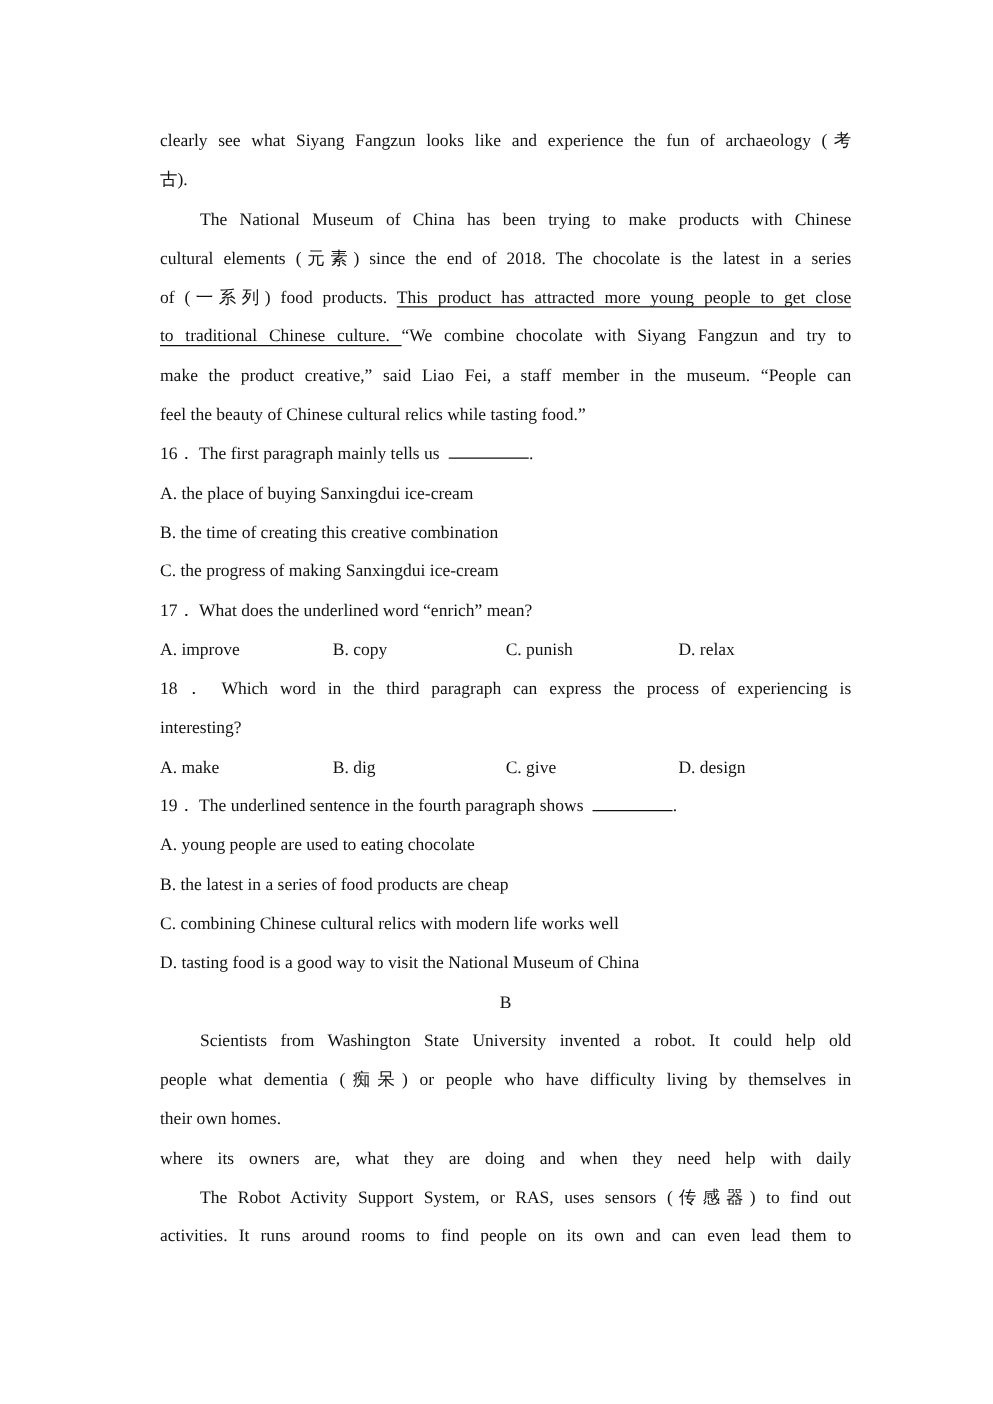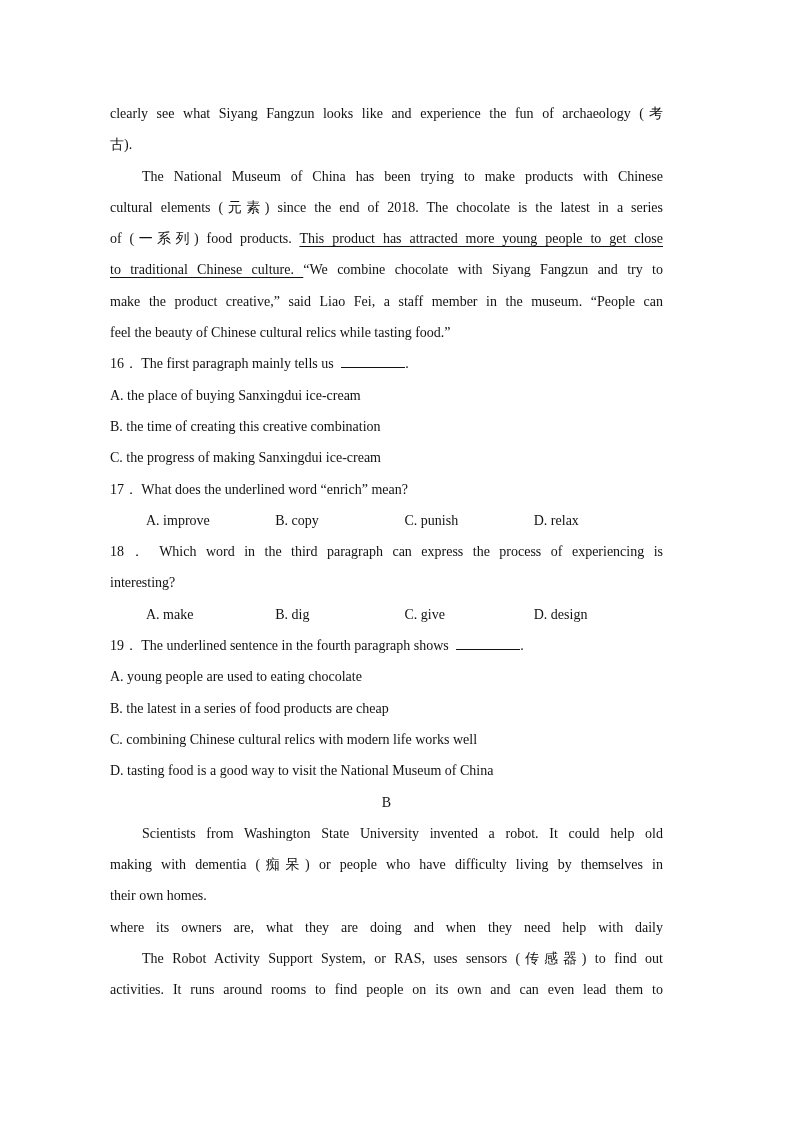--- a/index.html
+++ b/index.html
@@ -11,21 +11,21 @@
       width: 794px;
       height: 1123px;
       position: relative;
       overflow: hidden;
       font-family: "Liberation Serif", "DejaVu Serif", serif;
       color: #111111;
       font-size: 14px;
     }
     .page {
       position: absolute;
-      left: 110px;
+      left: 128px;
       top: 98px;
       width: 553px;
     }
     .line {
       height: 31.3px;
       line-height: 31.3px;
       white-space: nowrap;
       position: relative;
     }
     .just {
@@ -37,21 +37,21 @@
     .indent { padding-left: 32px; }
     .u { text-decoration: underline; text-underline-offset: 3px; margin-top: 32px; }
     .blank {
       display: inline-block;
       width: 64px;
       border-bottom: 1px solid #111;
       height: 14px;
       vertical-align: baseline;
       margin-left: 4px;
     }
-    .opts4 { display: flex; margin-left: 36px; }
+    .opts4 { display: flex; }
     .opts4 span { display: inline-block; width: 138.5px; }
     .center { text-align: center; }
   </style>
 </head>
 <body>
 
 <div class="page">
 
   <div class="line just">clearly see what Siyang Fangzun looks like and experience the fun of archaeology (考</div>
   <div class="line">古).</div>
@@ -105,20 +105,20 @@
     <span class="blank"></span><span>.</span>
   </div>
   <div class="line">A. young people are used to eating chocolate</div>
   <div class="line">B. the latest in a series of food products are cheap</div>
   <div class="line">C. combining Chinese cultural relics with modern life works well</div>
   <div class="line">D. tasting food is a good way to visit the National Museum of China</div>
 
   <div class="line center">B</div>
 
   <div class="line just indent">Scientists from Washington State University invented a robot. It could help old</div>
-  <div class="line just">making with dementia (痴呆) or people who have difficulty living by themselves in</div>
+  <div class="line just">people what dementia (痴呆) or people who have difficulty living by themselves in</div>
   <div class="line">their own homes.</div>
 
   <div class="line just">where its owners are, what they are doing and when they need help with daily</div>
   <div class="line just indent">The Robot Activity Support System, or RAS, uses sensors (传感器) to find out</div>
   <div class="line just">activities. It runs around rooms to find people on its own and can even lead them to</div>
 
 </div>
 
 </body></html>

